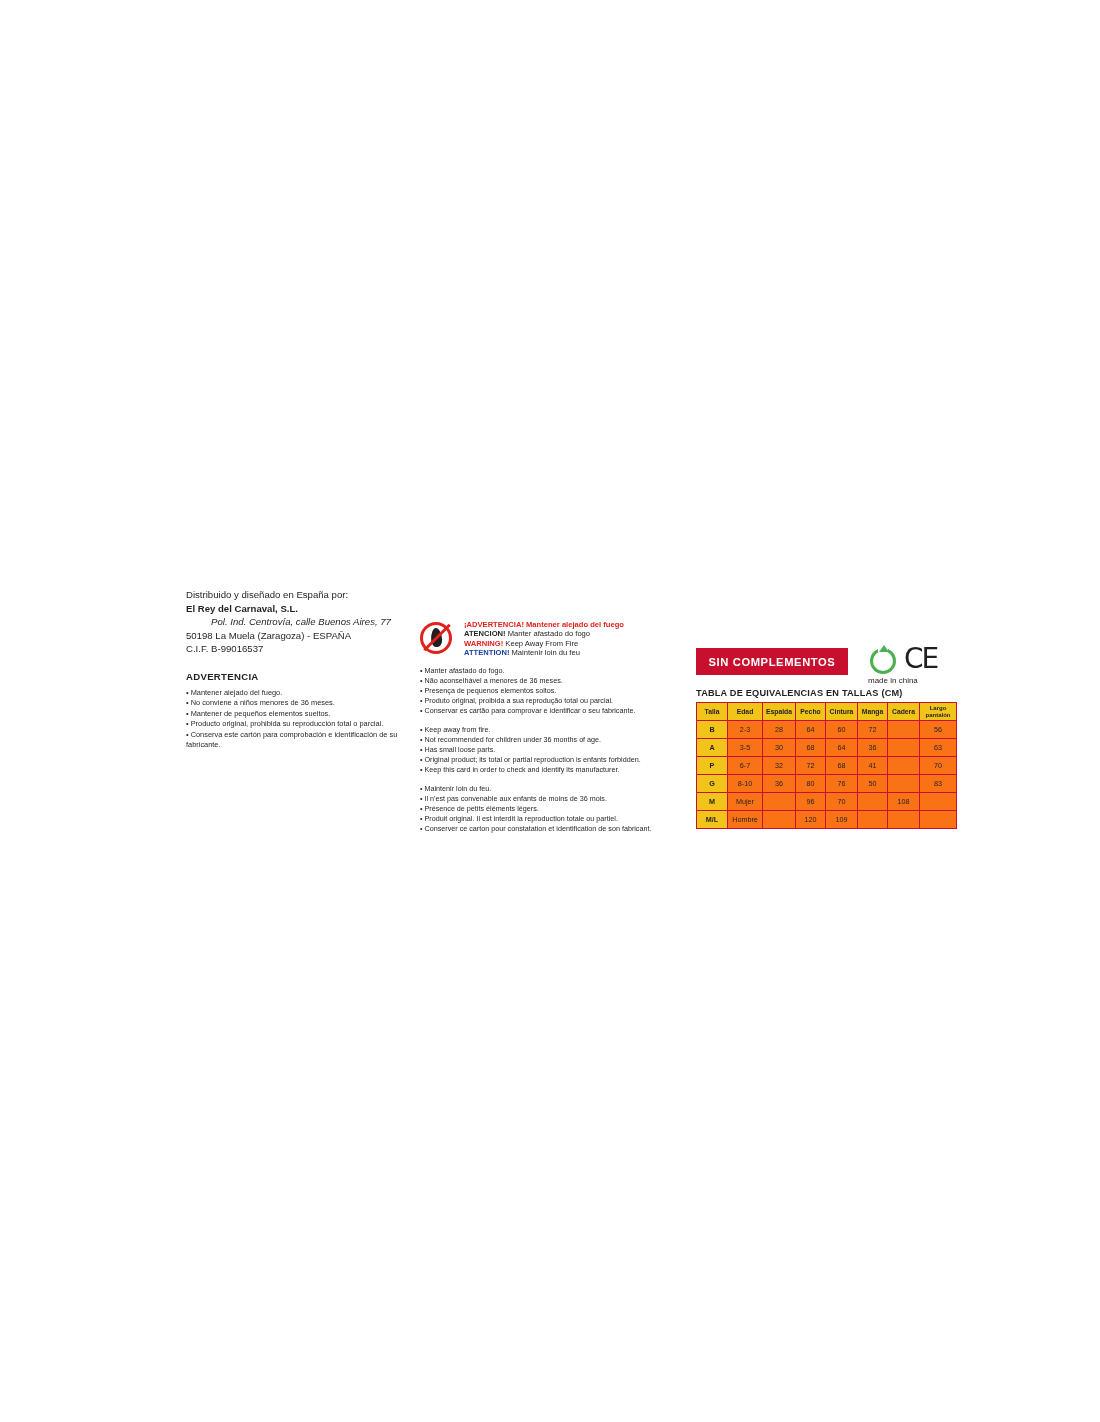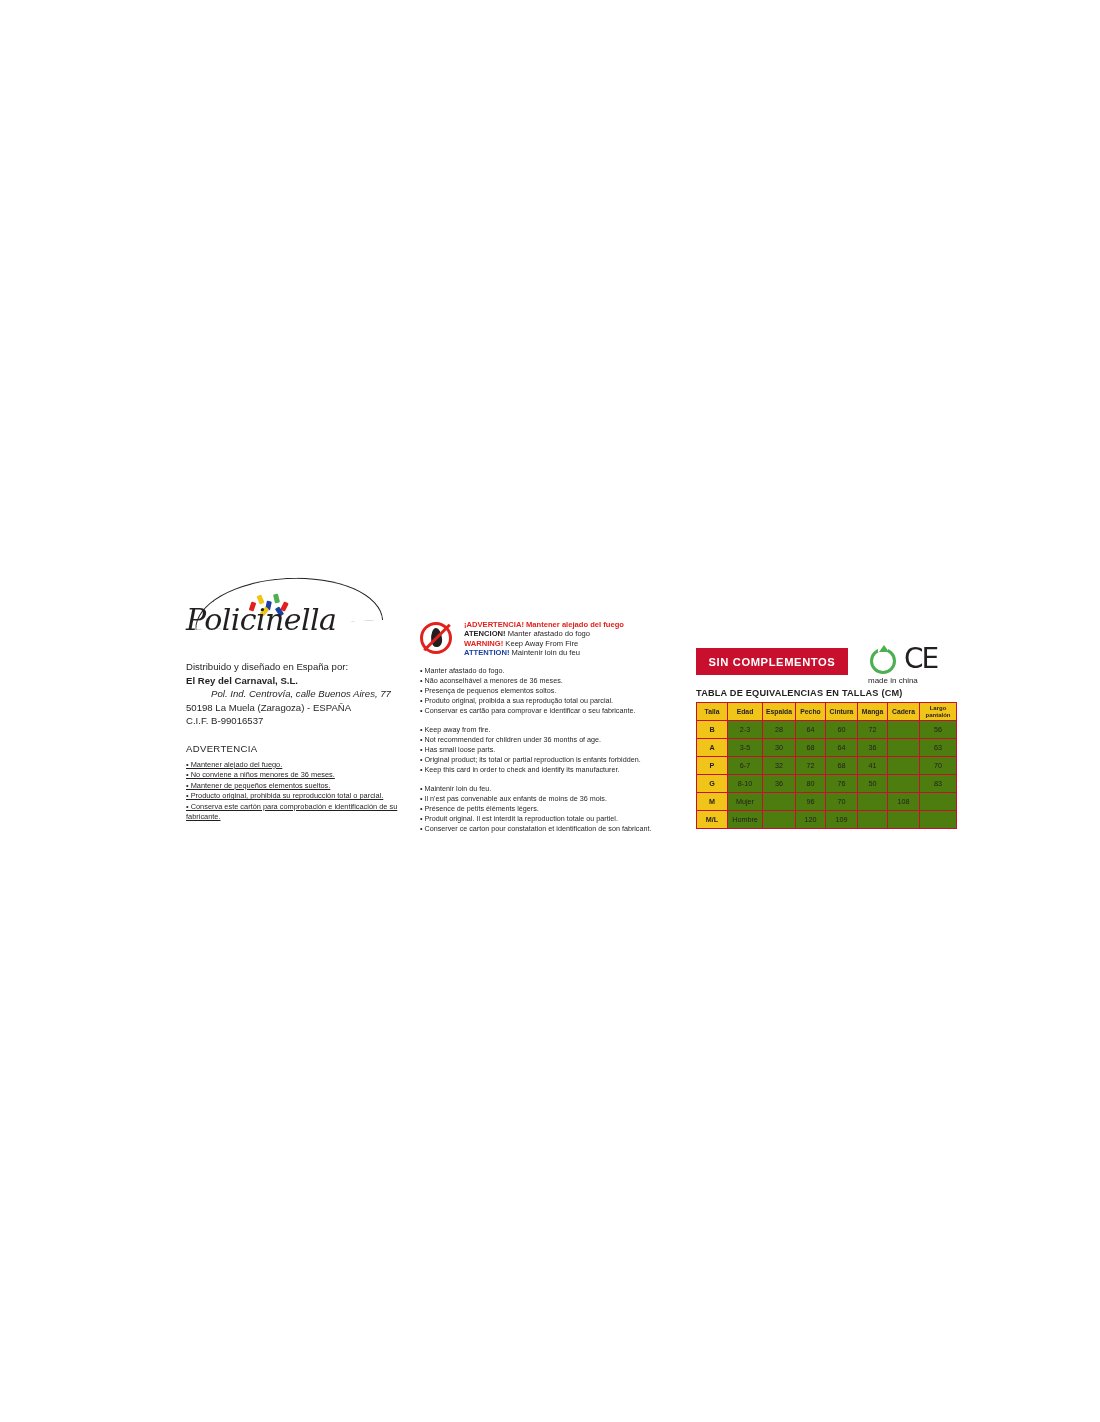--- a/index.html
+++ b/index.html
@@ -78,29 +78,29 @@
     font-size: 9.6px;
     line-height: 13.6px;
     color: #231f20;
   }
   .dist-block .bold { font-weight: bold; }
   .dist-block .ital { font-style: italic; text-align: center; }
 
   .adv-title {
     margin-top: 15px;
     font-size: 9.6px;
-    font-weight: normal;
+    font-weight: bold;
     letter-spacing: 0.3px;
   }
   .bullets {
     margin-top: 6px;
     font-size: 7.4px;
     line-height: 10.4px;
   }
-  .bullets div { white-space: nowrap; text-decoration: underline; }
+  .bullets div { white-space: nowrap; }
   .bullets div.wrap { white-space: normal; }
 
   
   .col-mid {
     position: absolute;
     left: 420px;
     top: 600px;
     width: 235px;
     margin-top: 20px;
   }
@@ -264,43 +264,30 @@
   table.sizes thead th {
     background: #f0c419;
     font-weight: bold;
     font-size: 6.8px;
     line-height: 7.6px;
   }
   table.sizes tbody td.size-cell {
     background: #f0c419;
     font-weight: bold;
   }
-  table.sizes tbody td { background: #4d7c0f; }
+  table.sizes tbody td { background: #f97316; }
   .two-line { display: block; font-size: 6px; line-height: 7px; }
 </style>
 </head>
 <body>
 
 <div class="sheet">
 
   <div class="col-left">
 
-    <div class="logo-wrap">
-      <div class="logo-arc"></div>
-      <div class="logo-confetti">
-        <span class="conf" style="left:2px;  top:10px; background:#e2211c; transform:rotate(18deg);"></span>
-        <span class="conf" style="left:10px; top:3px;  background:#f0c419; transform:rotate(-22deg);"></span>
-        <span class="conf" style="left:18px; top:9px;  background:#1b3fa0; transform:rotate(12deg);"></span>
-        <span class="conf" style="left:26px; top:2px;  background:#4caf50; transform:rotate(-14deg);"></span>
-        <span class="conf" style="left:34px; top:10px; background:#e2211c; transform:rotate(26deg);"></span>
-        <span class="conf" style="left:14px; top:15px; background:#f0c419; transform:rotate(40deg);"></span>
-        <span class="conf" style="left:29px; top:15px; background:#1b3fa0; transform:rotate(-34deg);"></span>
-      </div>
-      <div class="logo-text">Policinella</div>
-    </div>
 
     <div class="dist-block">
       <div>Distribuido y diseñado en España por:</div>
       <div class="bold">El Rey del Carnaval, S.L.</div>
       <div class="ital">Pol. Ind. Centrovía, calle Buenos Aires, 77</div>
       <div>50198 La Muela (Zaragoza) - ESPAÑA</div>
       <div>C.I.F. B-99016537</div>
     </div>
 
     <div class="adv-title">ADVERTENCIA</div>

